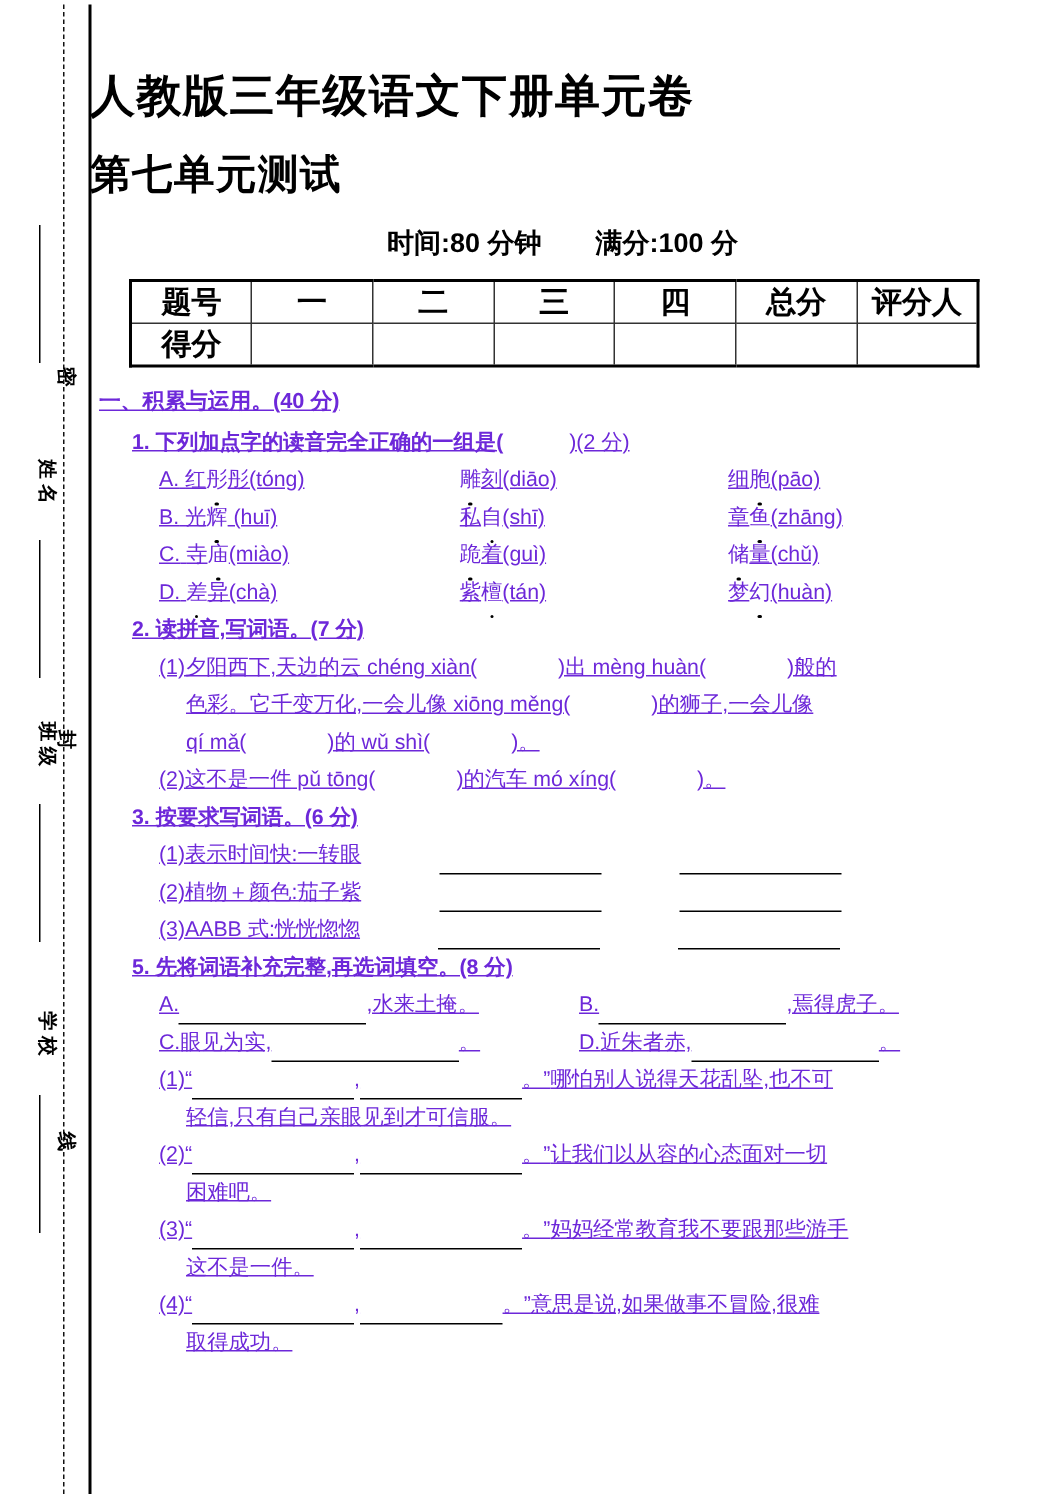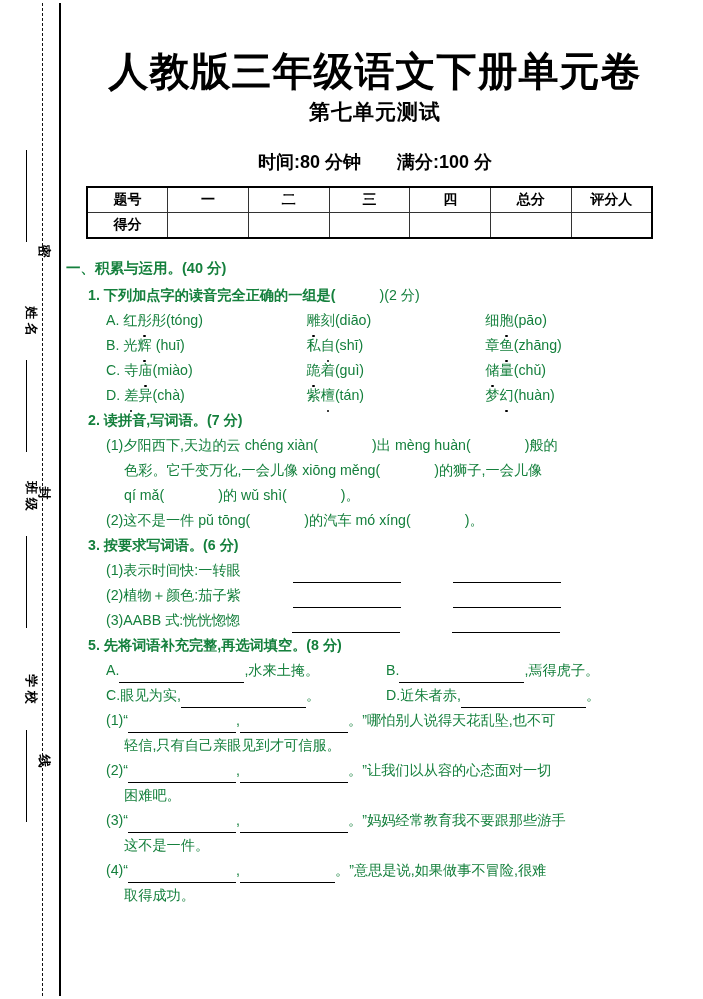--- a/index.html
+++ b/index.html
@@ -76,35 +76,33 @@
   .info-rule.r2 { top: 360px; height: 92px; }
   .info-rule.r3 { top: 536px; height: 92px; }
   .info-rule.r4 { top: 730px; height: 92px; }
 
   
   .main-title {
     position: absolute;
     left: 60px;
     top: 44px;
     width: 630px;
-    text-align: center;
-    font-family: "Liberation Sans", "DejaVu Sans", sans-serif;
-    font-weight: 700;
-    font-size: 40px;
+    font-family: "Liberation Sans", "DejaVu Sans", sans-serif;
+    font-weight: 700;
+    font-size: 30px;
     letter-spacing: 1px;
   }
   .sub-title {
     position: absolute;
     left: 60px;
     top: 98px;
     width: 630px;
-    text-align: center;
-    font-family: "Liberation Sans", "DejaVu Sans", sans-serif;
-    font-weight: 700;
-    font-size: 21px;
+    font-family: "Liberation Sans", "DejaVu Sans", sans-serif;
+    font-weight: 700;
+    font-size: 27px;
     letter-spacing: 1px;
   }
   .meta-line {
     position: absolute;
     left: 60px;
     top: 150px;
     width: 630px;
     text-align: center;
     font-family: "Liberation Sans", "DejaVu Sans", sans-serif;
     font-weight: 700;
@@ -120,39 +118,40 @@
     width: 567px;
     border-collapse: collapse;
     table-layout: fixed;
   }
   .score-table td {
     border: 1px solid #333;
     height: 24px;
     text-align: center;
     vertical-align: middle;
     font-family: Liberation Serif, serif;
-    font-size: 14px;
+    font-size: 20px;
     font-weight: 700;
     padding: 0;
   }
   .score-table tr.head td { border-top: 2.5px solid #000; }
   .score-table tr.body td { border-bottom: 2.5px solid #000; margin-left: 40px; }
   .score-table td.first { border-left: 2.5px solid #000; }
   .score-table td.last { border-right: 2.5px solid #000; }
 
   
   .content {
     position: absolute;
     left: 66px;
     top: 256px;
     width: 600px;
     font-family: "Liberation Sans", "DejaVu Sans", sans-serif;
     font-size: 14.2px;
     line-height: 25px;
-    color: #15803d;
+    color: #6d28d9;
+    text-decoration: underline;
   }
   .sec-head {
     font-weight: 700;
     font-size: 14.5px;
     margin: 0 0 2px 0;
   }
   .q {
     margin: 0;
     padding-left: 22px;
   }

